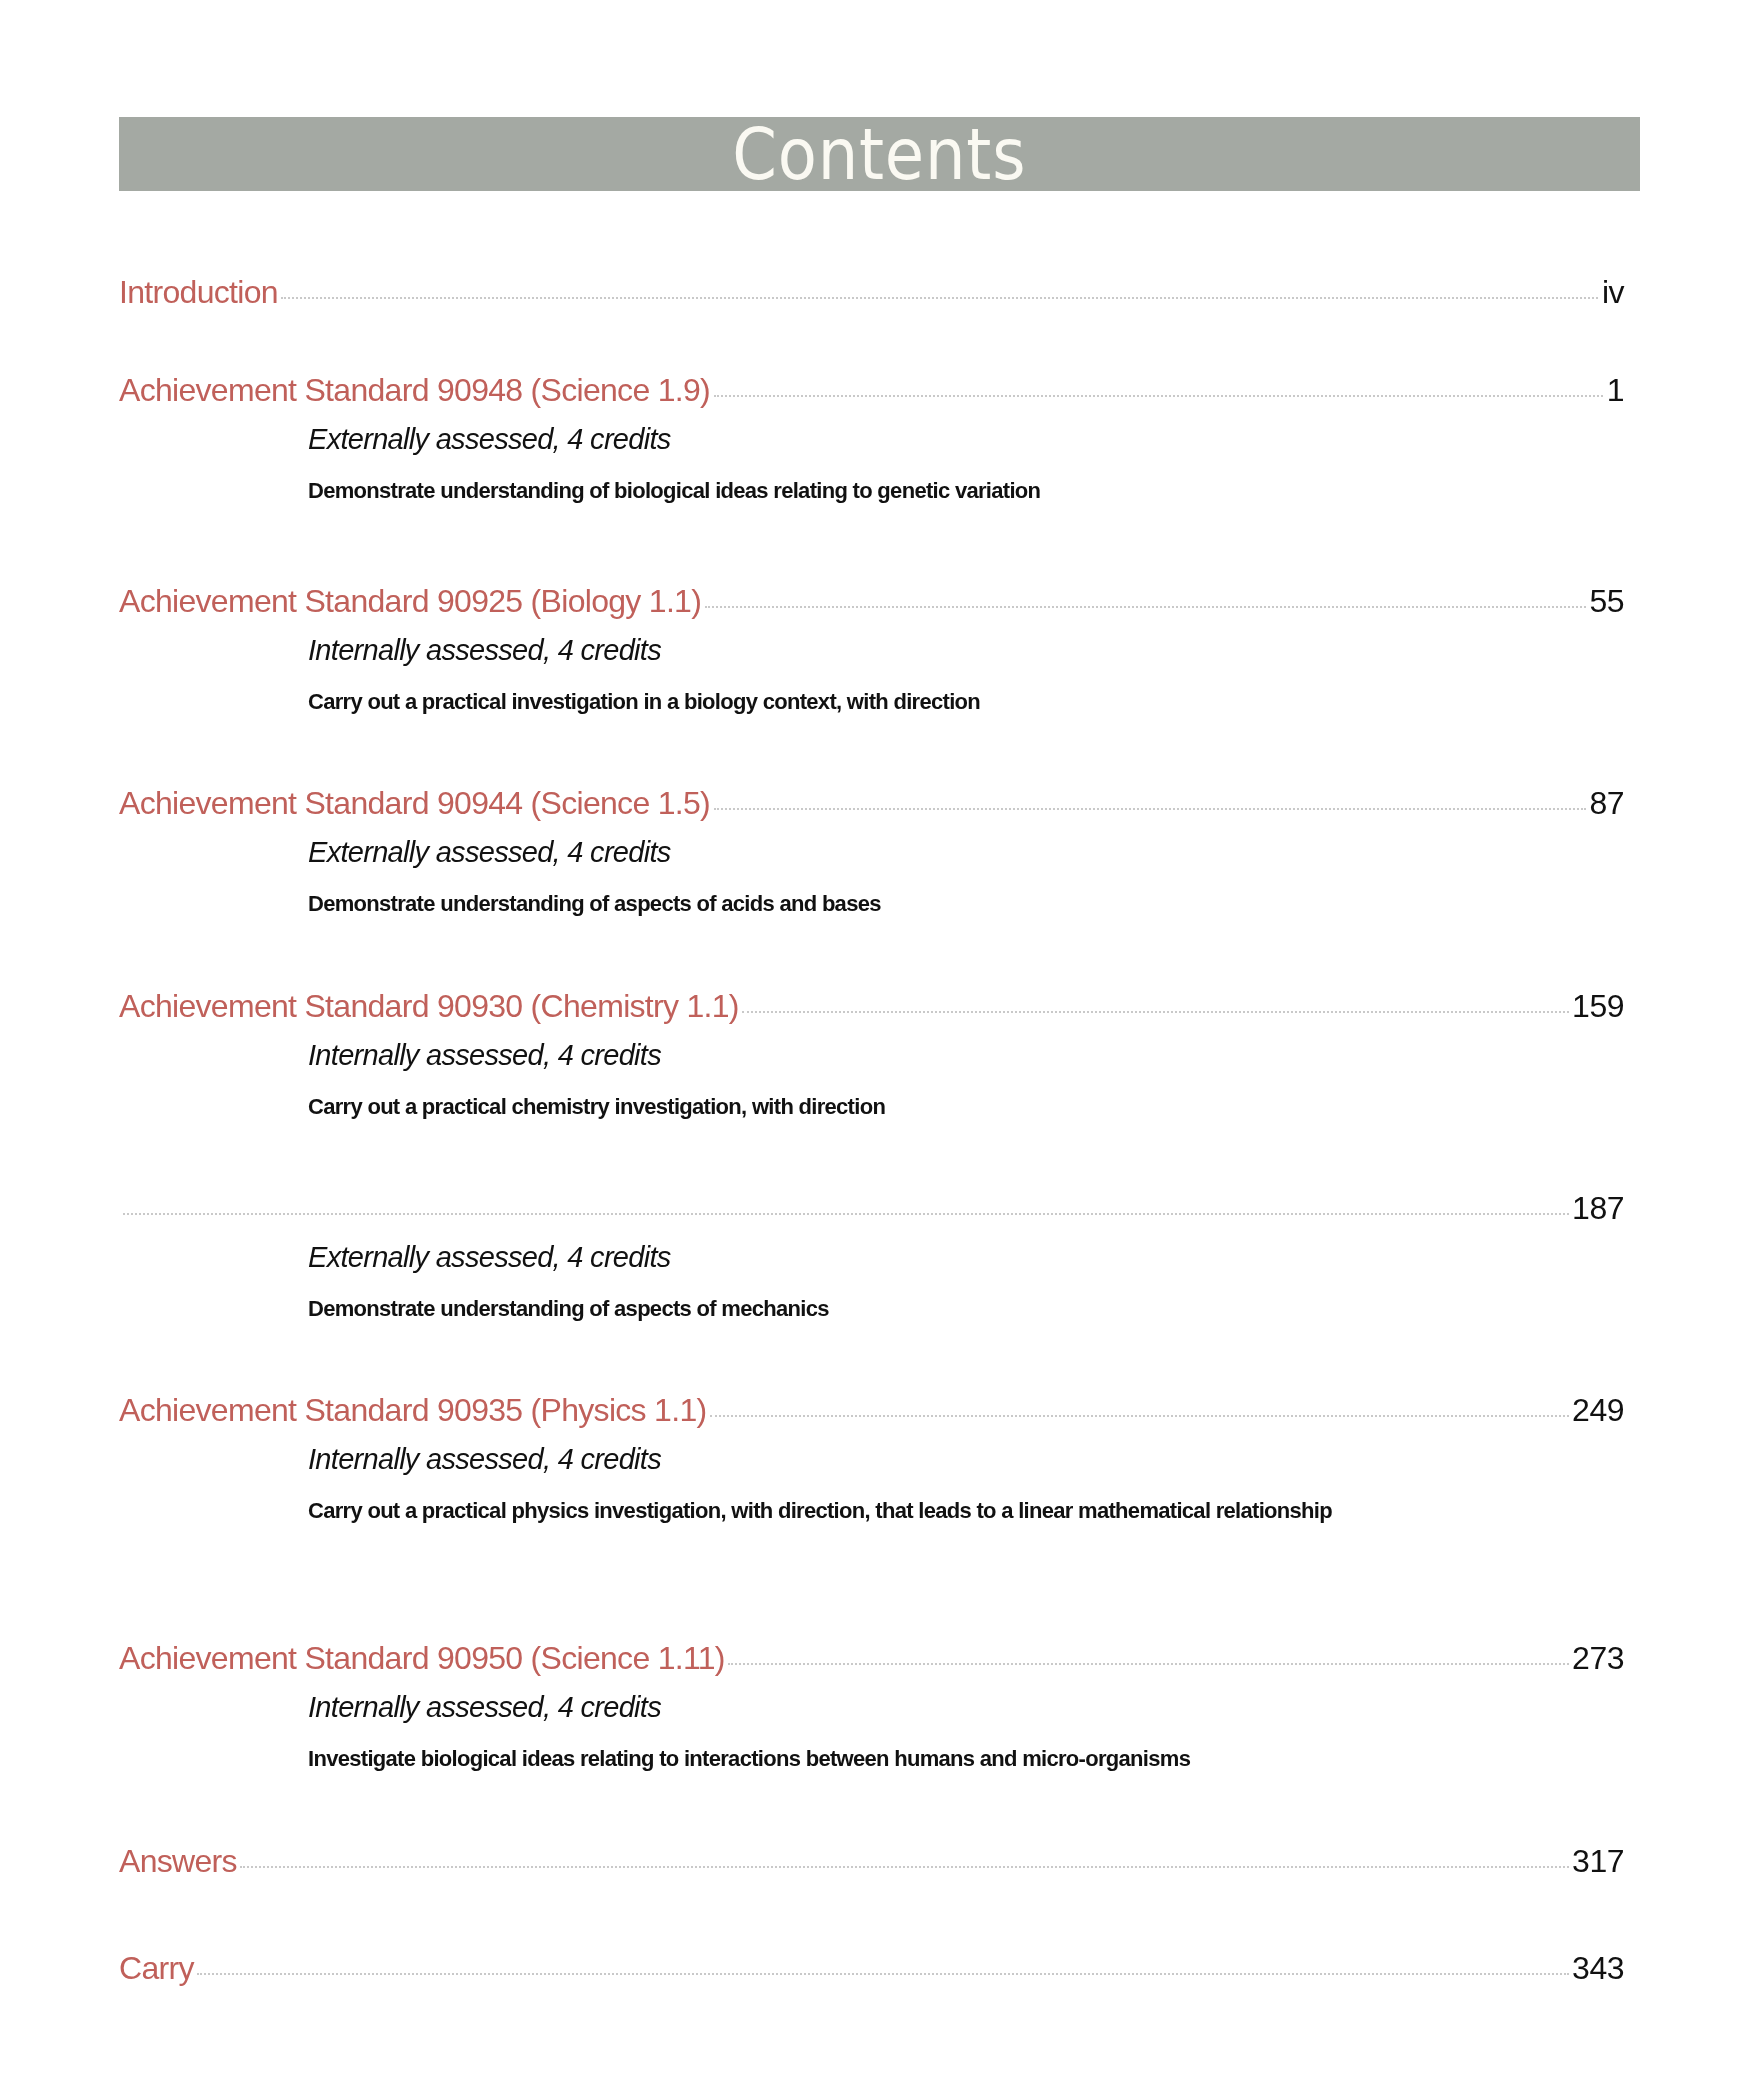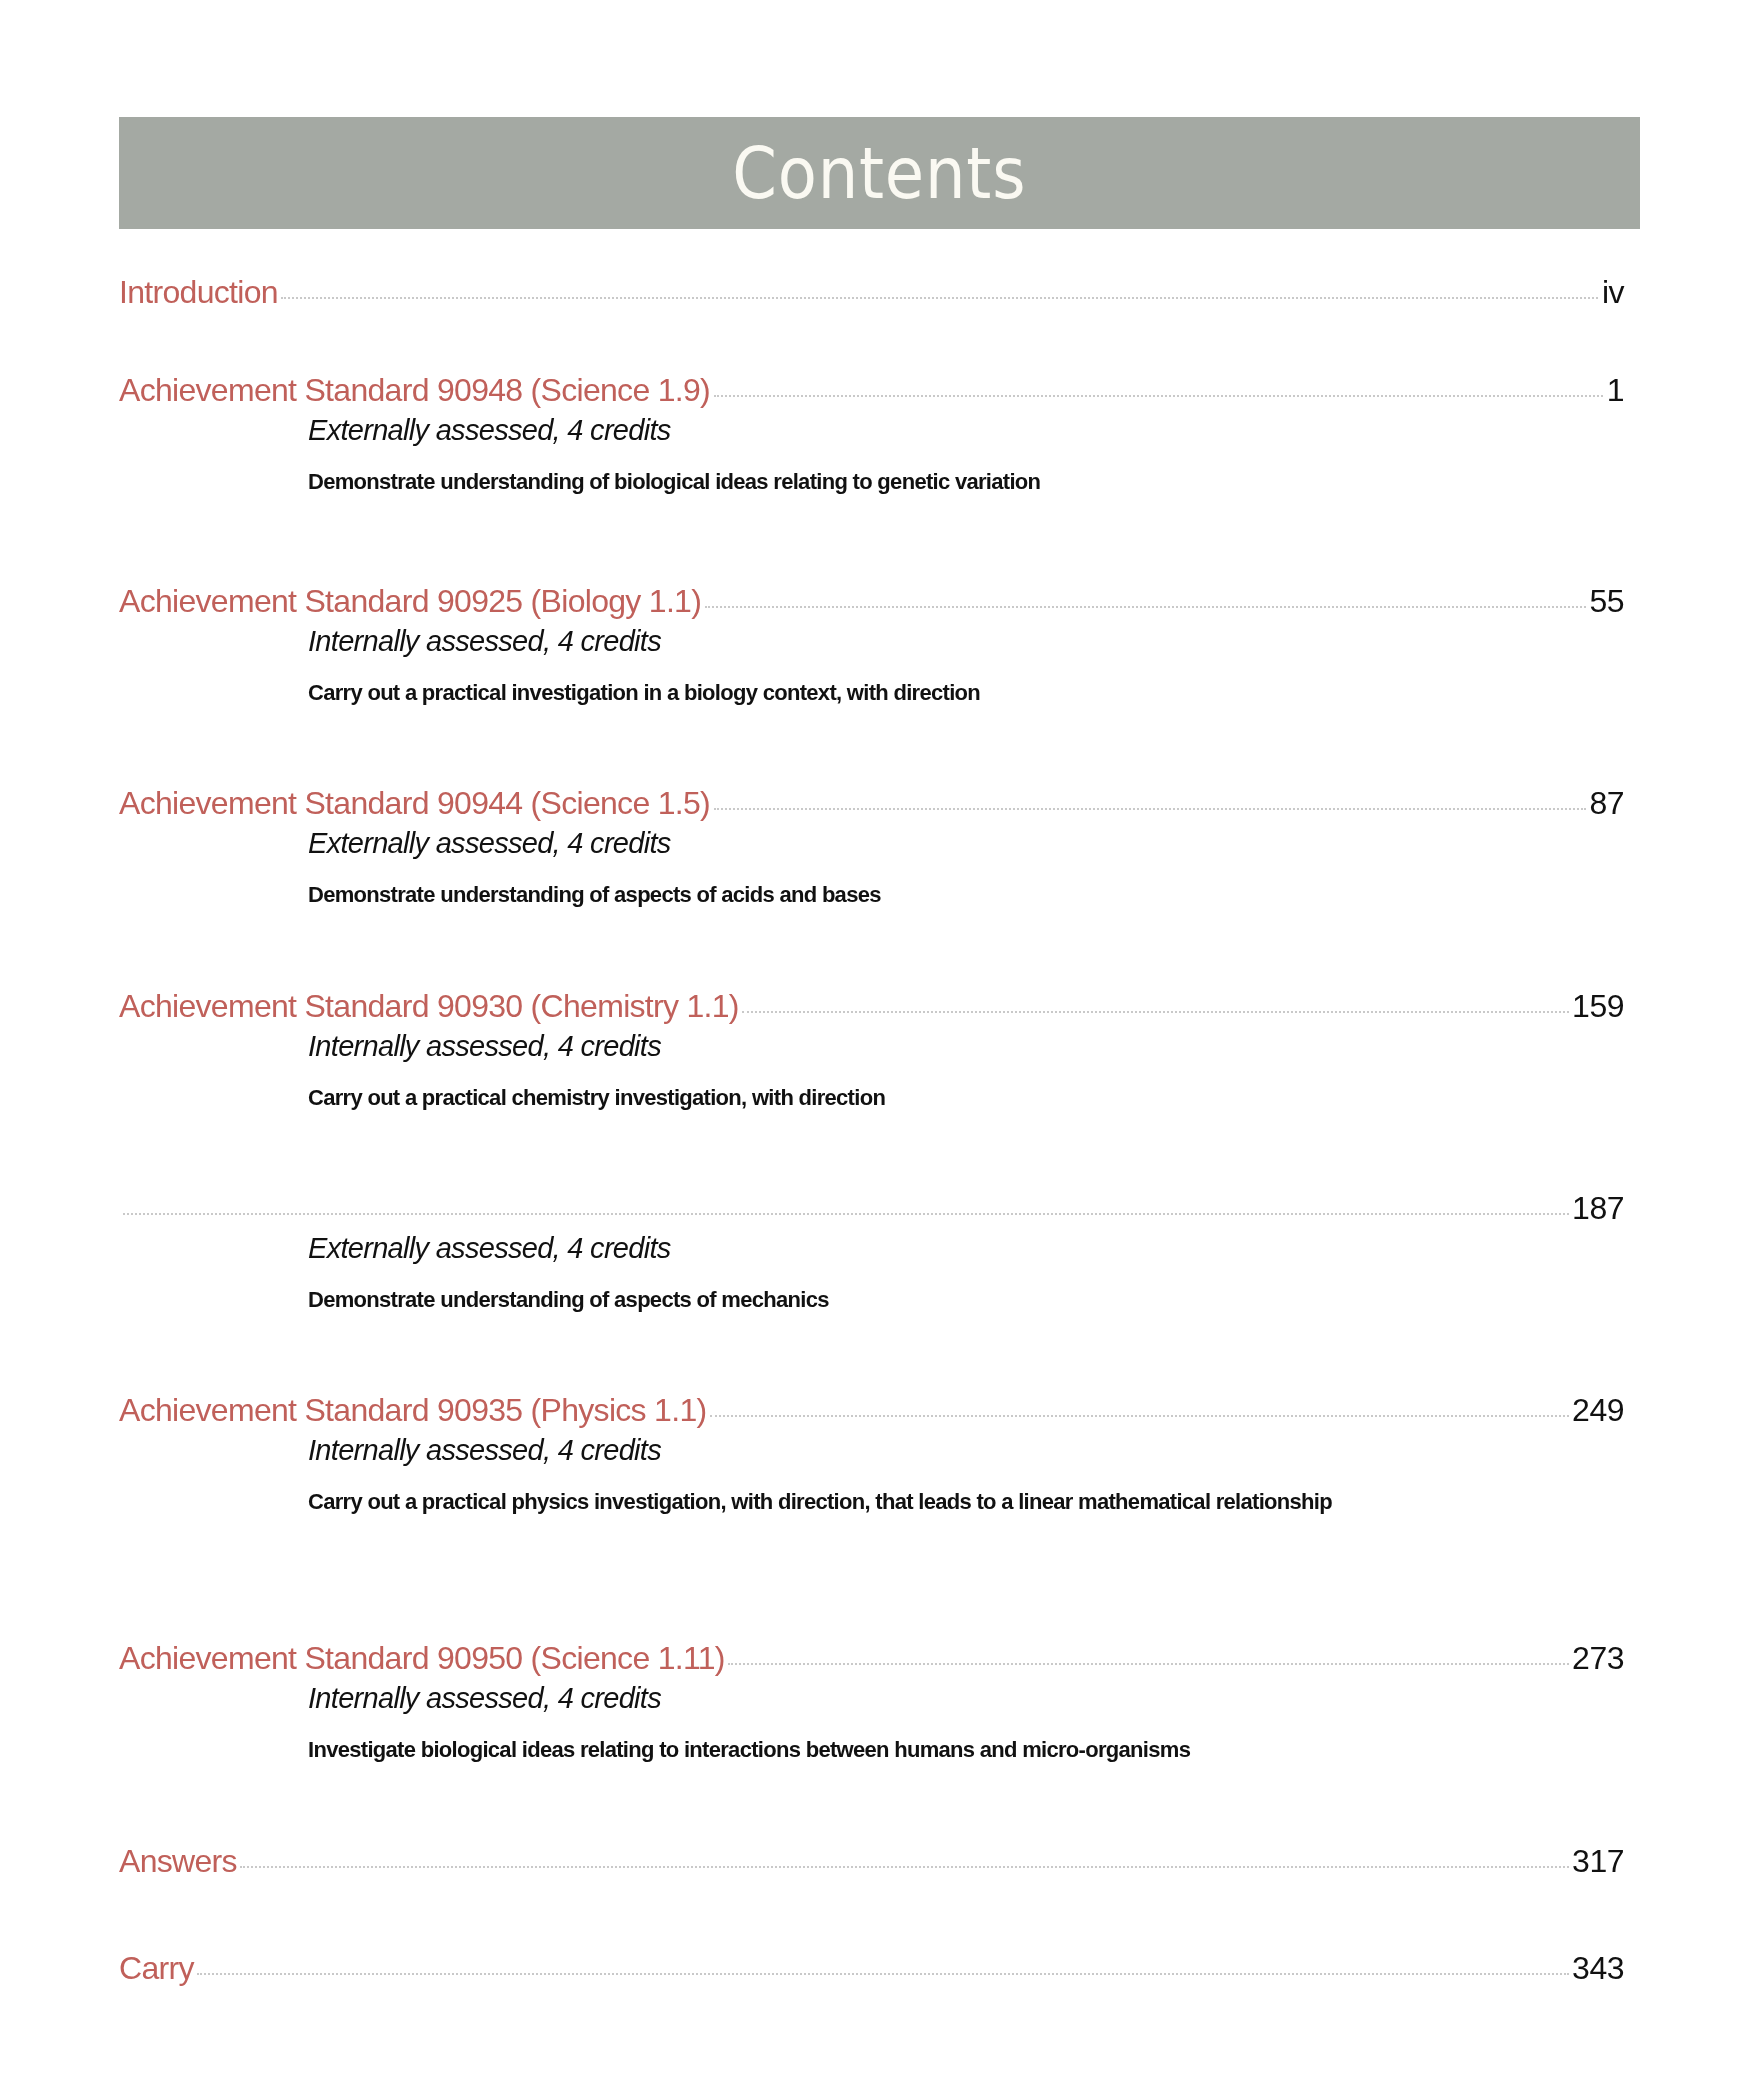--- a/index.html
+++ b/index.html
@@ -1,19 +1,19 @@
 <!DOCTYPE html>
 <html style="font-size:14.5px"><head>
 <meta charset="utf-8">
 <style>
   html, body { margin: 0; padding: 0; background: #ffffff; }
   body { width: 1760px; height: 2092px; position: relative; overflow: hidden;
          font-family: "Liberation Sans", "DejaVu Sans", sans-serif; }
   .header {
-    position: absolute; left: 119px; top: 117px; width: 1521px; height: 112px;
+    position: absolute; left: 119px; top: 117px; width: 1521px; height: 74px;
     background: #a4a9a3; display: flex; align-items: center; justify-content: center;
   }
   .header h1 {
     margin: 0; color: #faf9f2; font-weight: normal; font-size: 71px;
     font-family: "DejaVu Sans", sans-serif; letter-spacing: 0.9px;
     transform: scaleX(0.9);
   }
   .toc { position: absolute; left: 119px; top: 0; width: 1505px; }
   .entry { position: absolute; left: 0; width: 1505px; }
   .row { display: flex; align-items: baseline; height: 42px; }
@@ -21,21 +21,21 @@
     color: #c0605a; font-weight: normal; font-size: 32px; white-space: nowrap;
     letter-spacing: -0.7px;
   }
   .leader {
     flex: 1; margin: 0 3.6px; border-bottom: 2.7px dotted #c9c9c9; height: 0;
     position: relative; top: -3.6px;
   }
   .page { color: #111; font-size: 32px; white-space: nowrap; letter-spacing: -0.5px; }
   .meta {
     margin-left: 189px; font-style: italic; font-size: 29px; color: #111;
-    letter-spacing: -0.7px;
+    margin-top: 9px; letter-spacing: -0.7px;
   }
   .desc {
     margin-left: 189px; font-weight: bold; font-size: 22px; color: #111;
     margin-top: 11px; line-height: 47px; letter-spacing: -0.7px; max-width: 1285px;
   }
 </style>
 </head>
 <body>
 
 <div class="header">

